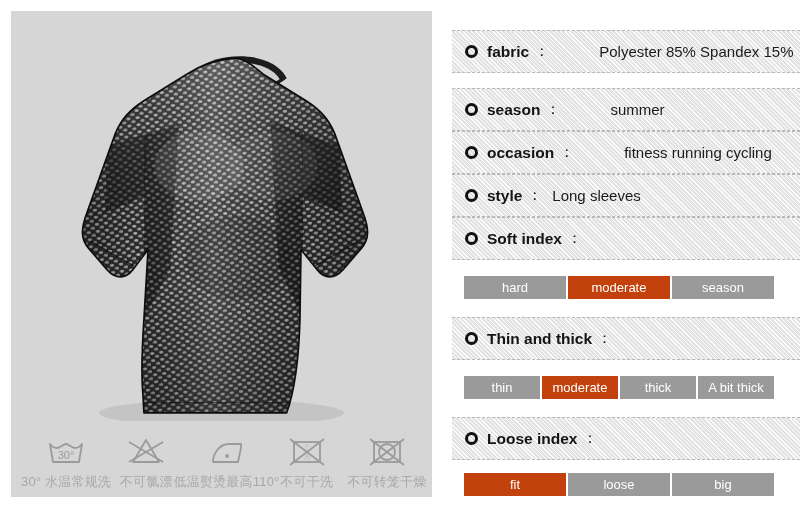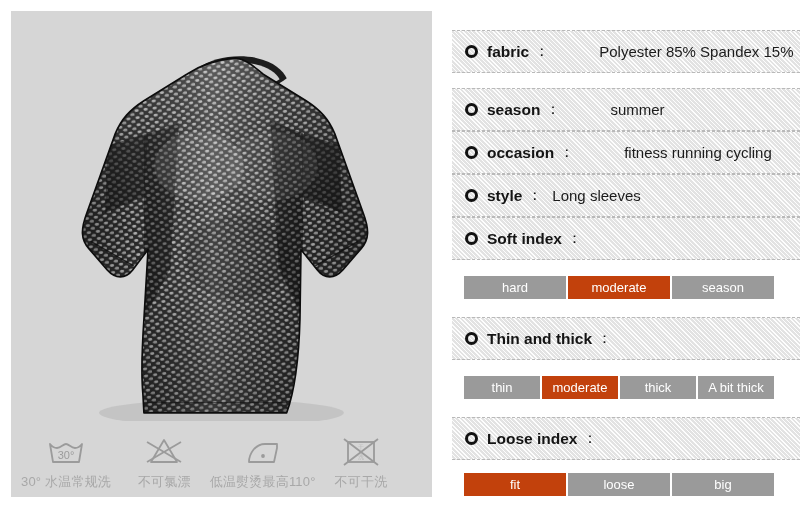--- a/index.html
+++ b/index.html
@@ -46,21 +46,21 @@
   
   #care-row {
     position: absolute;
     left: 0;
     top: 414px;
     width: 421px;
     height: 72px;
     display: flex;
     align-items: flex-start;
     justify-content: space-between;
-    padding: 8px 34px 0 18px;
+    padding: 8px 8px 0 18px;
     box-sizing: border-box;
   }
   .care-item {
     width: 74px;
     display: flex;
     flex-direction: column;
     align-items: center;
   }
   .care-glyph {
     height: 36px;
@@ -321,20 +321,31 @@
             <rect x="9" y="6" width="26" height="20" fill="none" stroke="#9b9b9b" stroke-width="1.8"></rect>
             <line x1="5" y1="3" x2="39" y2="29" stroke="#9b9b9b" stroke-width="1.8"></line>
             <line x1="39" y1="3" x2="5" y2="29" stroke="#9b9b9b" stroke-width="1.8"></line>
             <text x="22" y="13" text-anchor="middle" font-family="'Liberation Sans',sans-serif" font-size="6" fill="#b5b5b5">干</text>
             <text x="22" y="23" text-anchor="middle" font-family="'Liberation Sans',sans-serif" font-size="6" fill="#b5b5b5">洗</text>
           </svg>
         </div>
         <div class="care-caption">不可干洗</div>
       </div>
 
+      <div class="care-item">
+        <div class="care-glyph">
+          <svg width="44" height="30" viewBox="0 0 44 30">
+            <rect x="9" y="6" width="26" height="20" fill="none" stroke="#9b9b9b" stroke-width="1.8"></rect>
+            <circle cx="22" cy="16" r="8" fill="none" stroke="#9b9b9b" stroke-width="1.8"></circle>
+            <line x1="5" y1="3" x2="39" y2="29" stroke="#9b9b9b" stroke-width="1.8"></line>
+            <line x1="39" y1="3" x2="5" y2="29" stroke="#9b9b9b" stroke-width="1.8"></line>
+          </svg>
+        </div>
+        <div class="care-caption">不可转笼干燥</div>
+      </div>
 
     </div>
   </div>
 
   <div id="spec-column">
 
     <div class="spec-row" style="top:30px">
       <span class="bullet"></span>
       <span class="spec-label">fabric</span>
       <span class="spec-colon">：</span>

